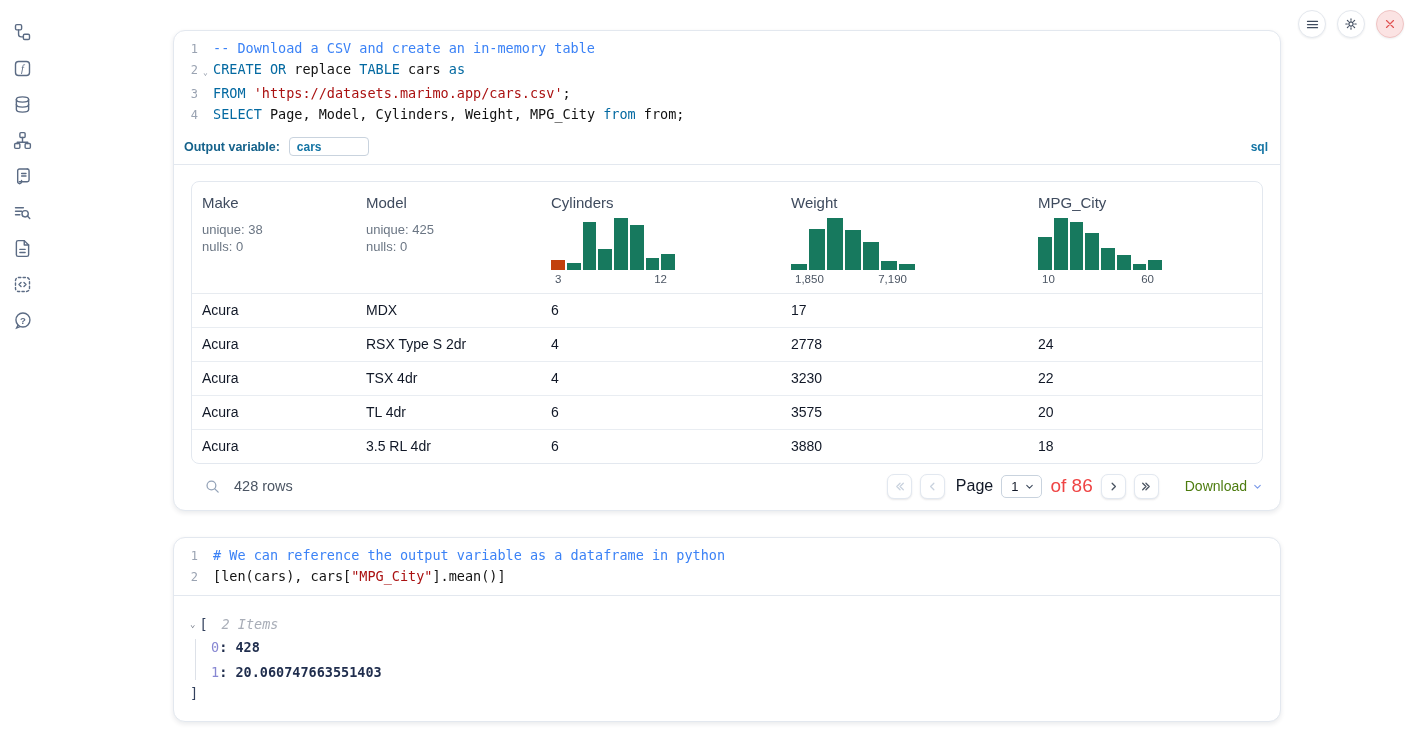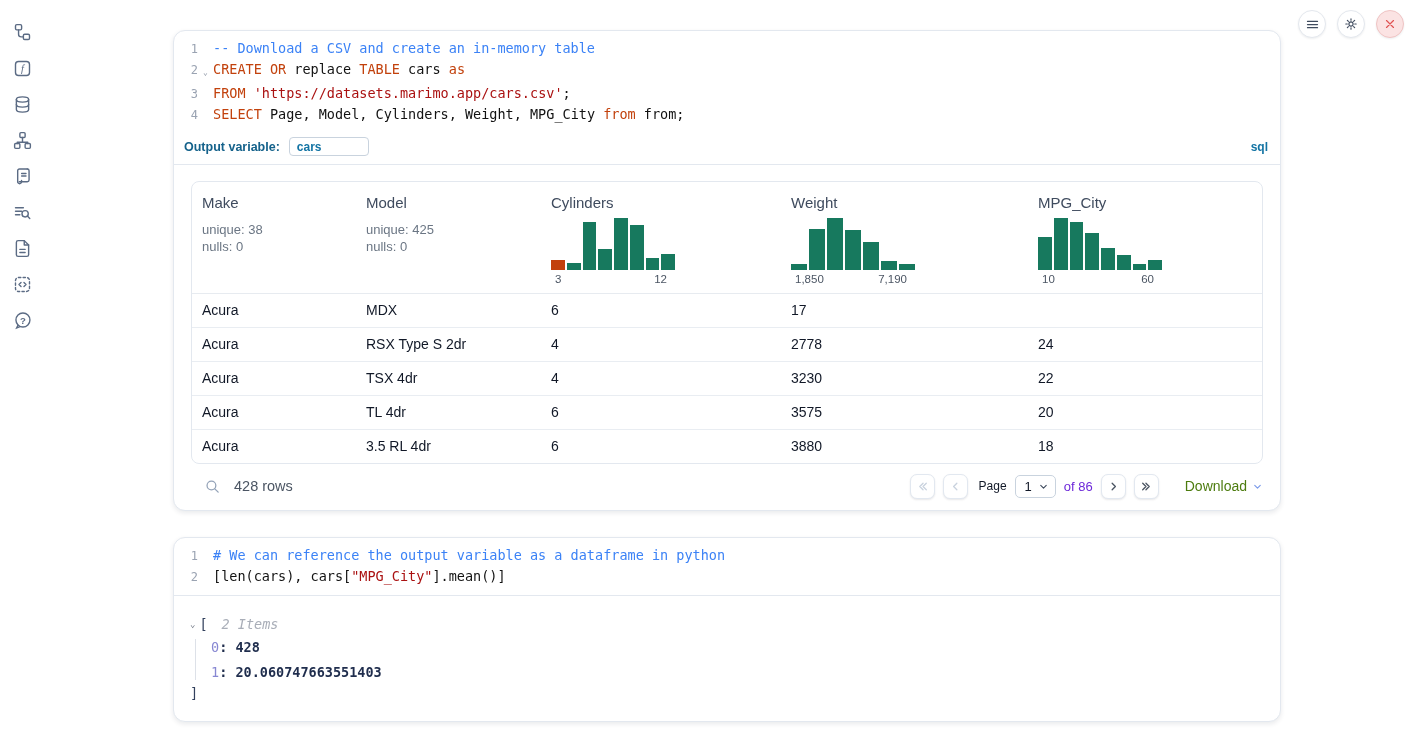--- a/index.html
+++ b/index.html
@@ -28,21 +28,21 @@
 
   
   .editor { padding:7px 0 8px; font-family:"DejaVu Sans Mono", monospace;
     font-size:13.5px; line-height:20px; cursor:text; }
   .code-line { display:flex; align-items:flex-start; }
   .lnum { width:24px; flex:none; text-align:right; color:#9aa3b2; font-size:12px;
     padding-top:1px; }
   .foldslot { width:15px; flex:none; text-align:center; color:#8a93a3; font-size:8px;
     padding-top:4px; }
   .code-text { white-space:pre; color:#121212; }
-  .tok-kw { color:#c2410c; }
+  .tok-kw { color:#0369a1; }
   .tok-comment { color:#3b82f6;margin-top:12px; }
   .tok-str { color:#aa1111; }
   .tok-plain { color:#121212; }
 
   
   .outvar-bar { display:flex; align-items:center; gap:9px; padding:4px 12px 8px 10px;
     border-bottom:1px solid #e3e8ef; }
   .outvar-label { font-size:12.5px; font-weight:700; color:#15628b; }
   .outvar-input { width:80px; height:19px; border:1px solid #c9d3de; border-radius:4px;
     font-family:"Liberation Sans", sans-serif; font-size:12px; font-weight:700;
@@ -68,25 +68,25 @@
   .td { padding:8px 10px 9px; font-size:14px; color:#111827; }
 
   
   .tfooter { display:flex; align-items:center; height:46px; padding:0 0 2px 13px; }
   .search-btn { background:none; border:none; cursor:pointer; display:flex; }
   .rows-label { font-size:14.5px; color:#4b5563; margin-left:13px; }
   .pager { margin-left:auto; display:flex; align-items:center; gap:8px; }
   .pbtn { width:25px; height:25px; border:1px solid #e2e8f0; border-radius:7px;
     background:#fff; display:flex; align-items:center; justify-content:center;
     box-shadow:0 1px 2px rgba(15,23,42,.1); cursor:pointer; }
-  .page-label { font-size:12px; color:#111827; font-weight:500; margin-left:3px; }
+  .page-label { font-size:16px; color:#111827; font-weight:500; margin-left:3px; }
   .page-select { display:flex; align-items:center; gap:6px; border:1px solid #c9d3de;
     border-radius:5px; height:23px; padding:0 6px 0 9px; font-size:13px; color:#111827;
     cursor:pointer; background:#fff; }
-  .of-label { font-size:13px; color:#6d28d9; }
+  .of-label { font-size:19px; color:#ef4444; }
   .download { display:flex; align-items:center; gap:5px; margin:0 0 0 18px;
     color:#4d7c0f; font-size:14px; font-weight:500; text-decoration:none; cursor:pointer; }
 
   
   .py-output { padding:20px 16px 20px 16px; font-family:"DejaVu Sans Mono", monospace;
     font-size:13.5px; color:#32405c; }
   .tree-head { display:flex; align-items:center; }
   .tree-chevron { color:#6b7280; font-size:9px; margin-right:4px; cursor:pointer; }
   .bracket { color:#32405c; }
   .items-label { color:#a9aeb8; font-style:italic; margin-left:14px; }

